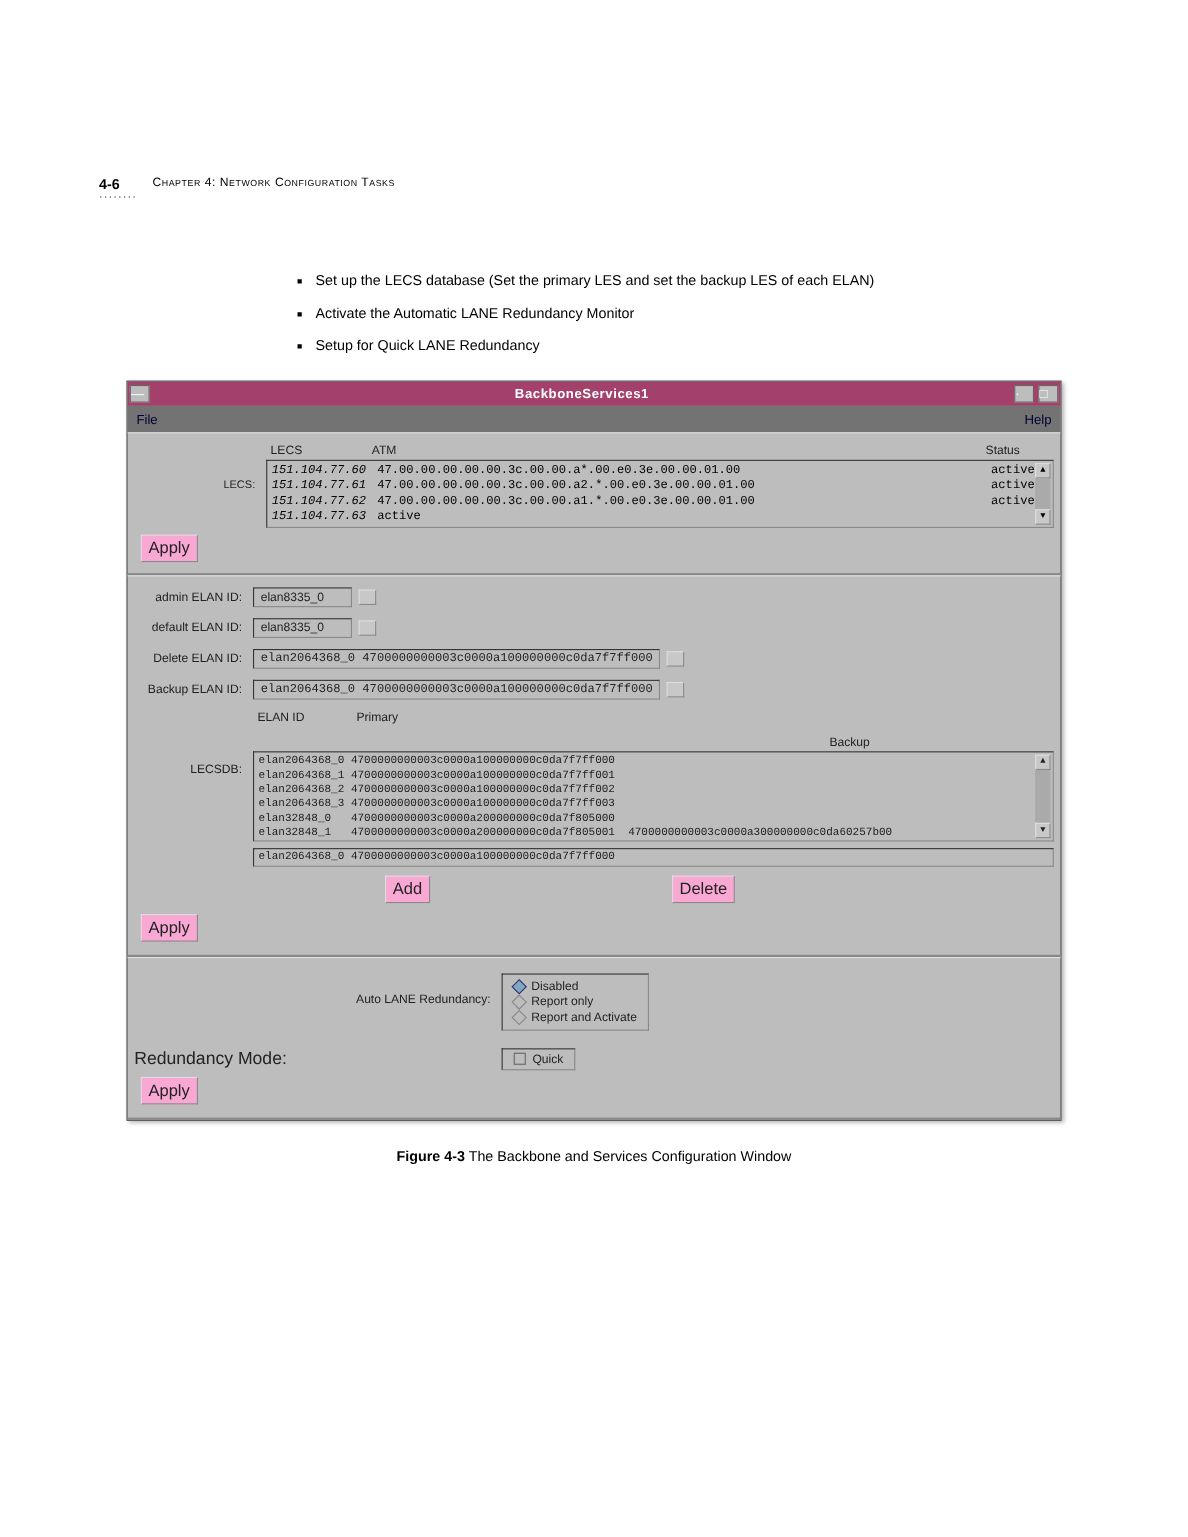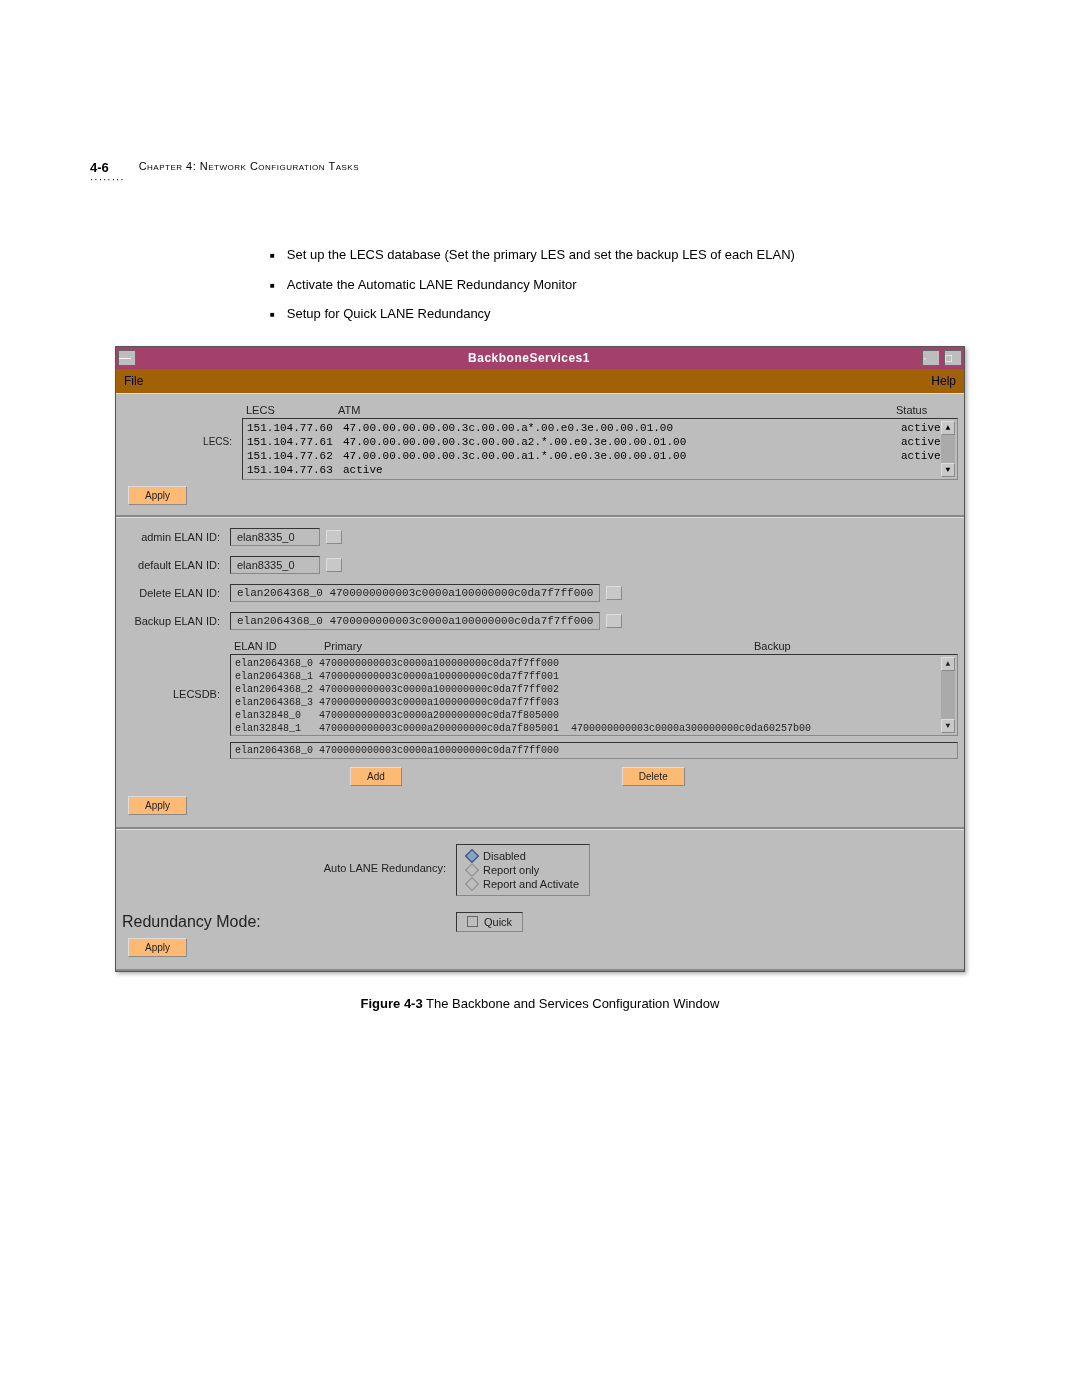--- a/index.html
+++ b/index.html
@@ -11,54 +11,54 @@
 .dots { font-size: 10px; letter-spacing: 1px; margin-top: -1px; }
 .intro { margin-left: 180px; margin-right: 30px; margin-bottom: 22px; line-height: 1.5; }
 .bullet { display: flex; gap: 12px; margin-bottom: 10px; }
 .sq { font-size: 8px; margin-top: 5px; }
 .window-wrap { margin: 10px 25px 20px 25px; }
 .win { border: 1px solid #555; background: #bdbdbd; box-shadow: 2px 2px 4px rgba(0,0,0,0.3); }
 .titlebar { background: #a3416b; color: #fff; display: flex; align-items: center; height: 22px; font-size: 12px; }
 .titlebar .tb-btn { width: 18px; height: 16px; margin: 0 2px; background: #bdbdbd; border: 1px solid #666; }
 .titlebar .title { flex: 1; text-align: center; font-weight: bold; letter-spacing: 0.5px; }
 .titlebar .rightbtns { display: flex; }
-.menubar { background: #a16207; height: 24px; display: flex; align-items: center; padding: 0 8px; font-size: 12px; color: #003; }
+.menubar { background: #737373; height: 24px; display: flex; align-items: center; padding: 0 8px; font-size: 12px; color: #003; }
 .menubar .spacer { flex: 1; }
 .panel { padding: 8px 6px 4px 6px; border-bottom: 2px solid #888; border-top: 1px solid #e0e0e0; }
 .lecs-top { display: flex; align-items: flex-start; }
 .lecs-label { width: 120px; text-align: right; padding-right: 10px; font-size: 10px; color: #222; padding-top: 34px; }
 .lecs-table-wrap { flex: 1; }
 .lecs-head { display: flex; font-size: 11px; color: #222; padding: 2px 4px; }
 .lecs-head .col1 { width: 92px; }
 .lecs-head .col2 { flex: 1; }
 .lecs-head .col3 { width: 58px; }
 .lecs-list { background: #bdbdbd; border: 1px inset #888; font-family: "Courier New", monospace; font-size: 11px; line-height: 14px; padding: 2px 4px; position: relative; }
 .lecs-row { display: flex; white-space: pre; }
-.lecs-row .c1 { width: 96px; }
+.lecs-row .c1 { width: 96px; font-style: italic; }
 .lecs-row .c2 { flex: 1; }
 .lecs-row .c3 { width: 52px; }
 .scroll-v { position: absolute; right: 2px; top: 2px; bottom: 2px; width: 14px; display: flex; flex-direction: column; }
 .sbtn { width: 14px; height: 14px; background: #c8c8c8; border: 1px outset #ddd; font-size: 8px; text-align: center; line-height: 12px; }
 .strack { flex: 1; background: #aaa; }
 .apply-row { padding: 6px 6px 6px 6px; }
-.btn { display: inline-block; background: #fdba74; border: 1px outset #ddd; padding: 3px 16px; font-size: 10px; color: #222; }
+.btn { display: inline-block; background: #f9a8d4; border: 1px outset #ddd; padding: 3px 6px; font-size: 15px; color: #222; }
 .form-area { padding: 10px 6px 6px 6px; font-size: 11px; color: #222; }
 .form-row { display: flex; align-items: center; margin-bottom: 10px; }
 .form-label { width: 108px; text-align: right; padding-right: 10px; font-size: 11px; }
 .sunken { background: #bdbdbd; border: 1px inset #888; padding: 2px 6px; font-family: Arial, sans-serif; font-size: 11px; min-width: 90px; display: inline-flex; align-items: center; }
 .sunken-mono { font-family: "Courier New", monospace; font-size: 11px; }
 .dd-handle { width: 16px; height: 14px; background: #c8c8c8; border: 1px outset #ddd; margin-left: 6px; }
 .long-field { min-width: 320px; }
 .lecsdb-sec { display: flex; align-items: flex-start; margin-top: 4px; }
 .lecsdb-label { width: 108px; text-align: right; padding-right: 10px; font-size: 11px; padding-top: 48px; }
 .lecsdb-wrap { flex: 1; }
 .lecsdb-head { display: flex; font-size: 11px; padding: 0 4px 2px 4px; }
 .lecsdb-head .h1 { width: 90px; }
 .lecsdb-head .h2 { flex: 1; }
-.lecsdb-head .h3 { width: 200px; }
+.lecsdb-head .h3 { width: 200px; margin-top: 23px; }
 .lecsdb-list { background: #bdbdbd; border: 1px inset #888; font-family: "Courier New", monospace; font-size: 10px; line-height: 13px; padding: 2px 4px; position: relative; height: 82px; overflow: hidden; }
 .lecsdb-row { white-space: pre; }
 .input-line { background: #bdbdbd; border: 1px inset #888; font-family: "Courier New", monospace; font-size: 10px; padding: 2px 4px; margin-top: 6px; }
 .add-del { display: flex; gap: 220px; margin: 8px 0 4px 120px; }
 .redund-sec { padding: 14px 6px 6px 6px; font-size: 11px; color: #222; }
 .redund-row { display: flex; align-items: flex-start; margin-bottom: 16px; }
 .redund-label { width: 334px; text-align: right; padding-right: 10px; font-size: 11px; padding-top: 18px; }
 .radio-box { border: 1px inset #888; padding: 4px 10px; }
 .radio-item { display: flex; align-items: center; gap: 6px; padding: 1px 0; font-size: 11px; }
 .diamond { width: 10px; height: 10px; transform: rotate(45deg); background: #7fa7c4; border: 1px solid #336; }

